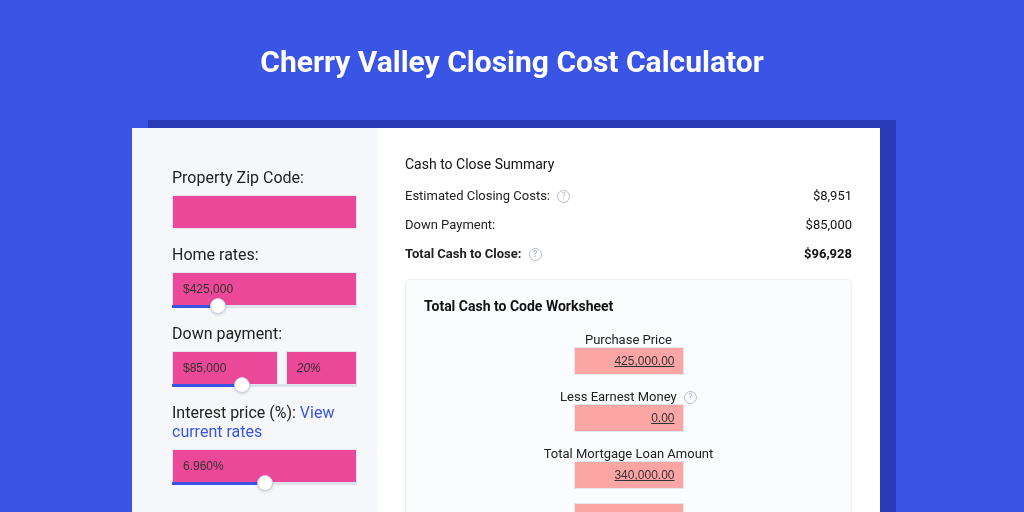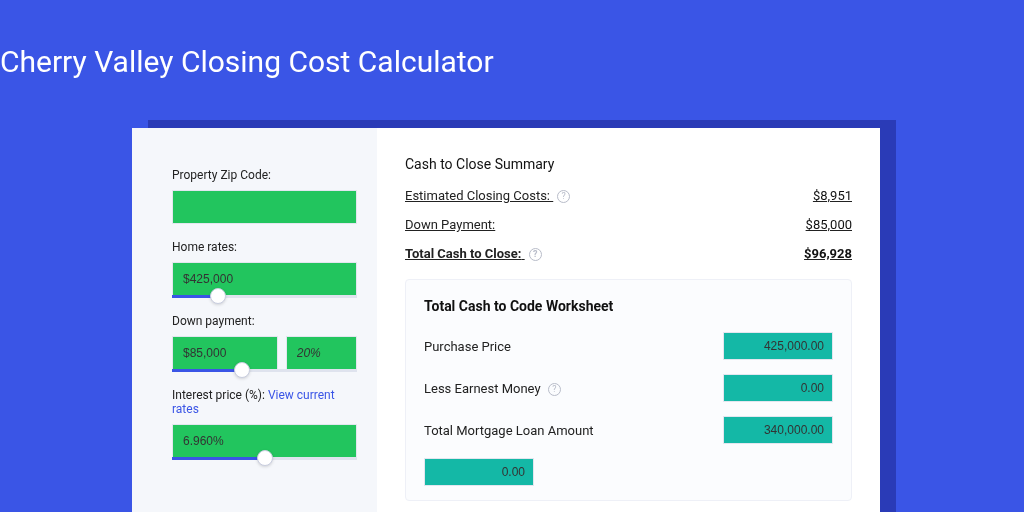--- a/index.html
+++ b/index.html
@@ -1,43 +1,43 @@
 <!DOCTYPE html>
 <html><head>
 <meta charset="utf-8">
 <style>
   * { box-sizing: border-box; margin: 0; padding: 0; }
   html, body { width: 1024px; height: 512px; overflow: hidden; font-family: -apple-system, BlinkMacSystemFont, "Segoe UI", Roboto, Arial, sans-serif; }
   .bg { width: 1024px; height: 512px; background: #3a55e6; position: relative; }
-  .title { color: #fff; font-size: 30px; font-weight: 400; text-align: left; padding-top: 44px; }
+  .title { color: #fff; font-size: 30px; font-weight: 700; text-align: center; padding-top: 44px; }
   .card-shadow { position: absolute; top: 120px; left: 148px; width: 748px; height: 420px; background: #2a3bb7; }
   .card { position: absolute; top: 128px; left: 132px; width: 748px; height: 420px; background: #fff; display: flex; }
   .left { width: 245px; background: #f5f7fb; padding: 40px 20px 20px 40px; font-size: 12px; color: #333; }
-  .left .lbl { font-size: 12px; color: #222; margin-bottom: 8px; display: block; }
+  .left .lbl { font-size: 16px; color: #222; margin-bottom: 8px; display: block; }
   .left .field { margin-bottom: 16px; }
-  .left input[type="text"] { width: 100%; height: 34px; border: 1px solid #e3e6ef; background: #22c55e; padding: 0 10px; font-size: 12px; color: #333; }
+  .left input[type="text"] { width: 100%; height: 34px; border: 1px solid #e3e6ef; background: #ec4899; padding: 0 10px; font-size: 12px; color: #333; }
   .left .row2 { display: flex; gap: 8px; }
   .left .row2 input:first-child { flex: 1.7; }
   .left .row2 input:last-child { flex: 1; font-style: italic; }
   .slider-wrap { position: relative; height: 3px; background: #dfe3ee; margin-top: -1px; }
   .slider-fill { position: absolute; height: 3px; background: #3a55e6; left: 0; }
   .slider-thumb { position: absolute; width: 16px; height: 16px; border-radius: 50%; background: #fff; border: 1px solid #c9cee0; top: -7px; transform: translateX(-50%); box-shadow: 0 1px 3px rgba(0,0,0,0.15); }
   .link { color: #3a55e6; text-decoration: none; }
   .right { flex: 1; padding: 28px 28px 0 28px; }
   .panel { background: #fff; }
   .summary { margin-bottom: 18px; }
   .summary-title { font-size: 14px; font-weight: 400; color: #111; margin-bottom: 16px; }
-  .srow { display: flex; justify-content: space-between; align-items: center; font-size: 13px; color: #222; margin-bottom: 14px; text-decoration: underline; }
+  .srow { display: flex; justify-content: space-between; align-items: center; font-size: 13px; color: #222; margin-bottom: 14px; }
   .srow .v { font-weight: 400; color: #111; }
   .srow.bold .k, .srow.bold .v { font-weight: 700; }
   .help { display: inline-block; width: 13px; height: 13px; border: 1px solid #b8bcc9; border-radius: 50%; color: #b8bcc9; font-size: 9px; line-height: 11px; text-align: center; vertical-align: middle; margin-left: 4px; }
   .ws { background: #fbfcfe; border: 1px solid #eef0f7; border-radius: 4px; padding: 18px 18px 0 18px; }
   .ws-title { font-size: 14px; font-weight: 700; color: #111; margin-bottom: 18px; }
-  .wrow { display: flex; justify-content: space-between; align-items: center; font-size: 13px; color: #222; margin-bottom: 14px; }
-  .wrow input { width: 110px; height: 28px; border: 1px solid #e3e6ef; background: #14b8a6; text-align: right; padding: 0 8px; font-size: 12px; color: #333; }
+  .wrow { display: flex; justify-content: space-between; align-items: center; font-size: 13px; color: #222; margin-bottom: 14px; flex-direction: column; }
+  .wrow input { width: 110px; height: 28px; border: 1px solid #e3e6ef; background: #fca5a5; text-align: right; padding: 0 8px; font-size: 12px; color: #333; text-decoration: underline; }
 </style>
 </head>
 <body>
 
 <div class="bg">
   <div class="title">Cherry Valley Closing Cost Calculator</div>
   <div class="card-shadow"></div>
   <div class="card">
 
     <div class="left">

